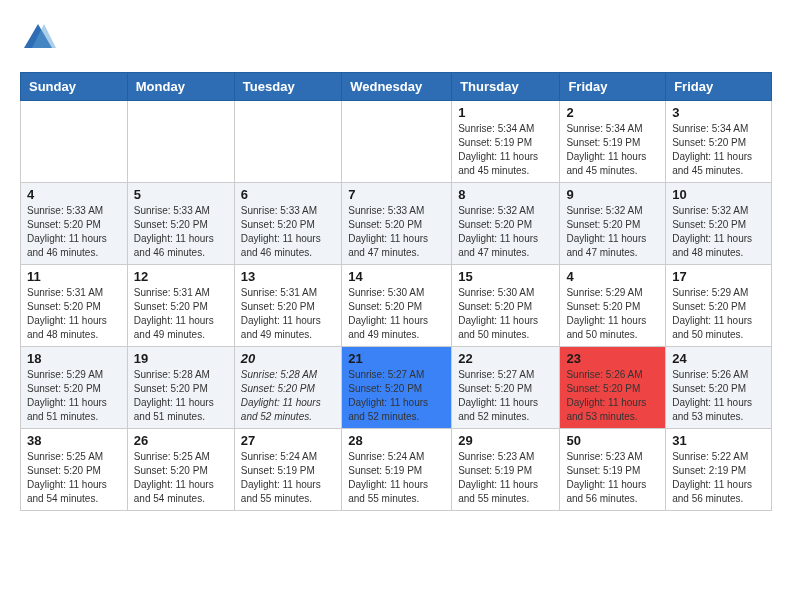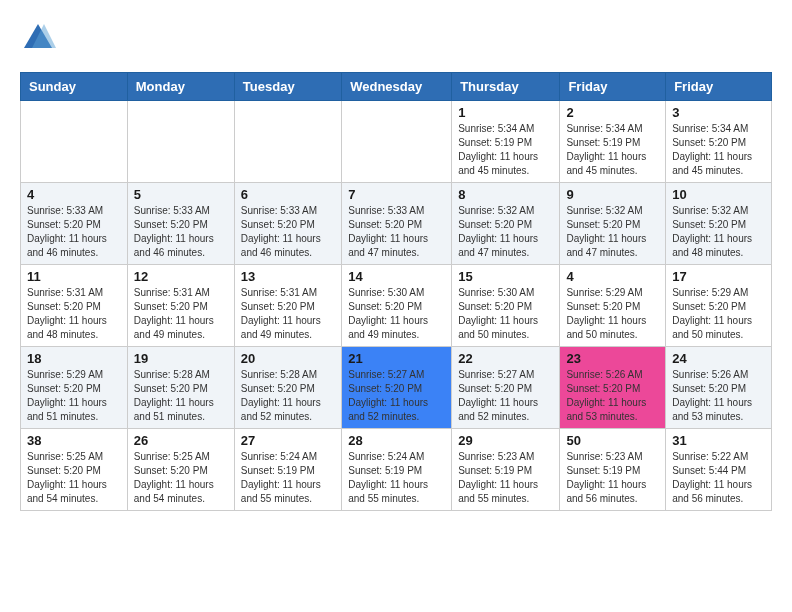--- a/index.html
+++ b/index.html
@@ -253,42 +253,42 @@
 Daylight: 11 hours
 and 51 minutes.</div>
         </td>
         <td style="background: rgb(240, 244, 248);">
           <div class="day-num">19</div>
           <div class="day-info" style="white-space: pre-line;">Sunrise: 5:28 AM
 Sunset: 5:20 PM
 Daylight: 11 hours
 and 51 minutes.</div>
         </td>
-        <td style="background: rgb(240, 244, 248);">
+        <td style="background: rgb(240, 244, 248); font-style: italic;">
           <div class="day-num">20</div>
           <div class="day-info" style="white-space: pre-line;">Sunrise: 5:28 AM
 Sunset: 5:20 PM
 Daylight: 11 hours
 and 52 minutes.</div>
         </td>
         <td style="background: #3b82f6;">
           <div class="day-num">21</div>
           <div class="day-info" style="white-space: pre-line;">Sunrise: 5:27 AM
 Sunset: 5:20 PM
 Daylight: 11 hours
 and 52 minutes.</div>
         </td>
         <td style="background: rgb(240, 244, 248);">
           <div class="day-num">22</div>
           <div class="day-info" style="white-space: pre-line;">Sunrise: 5:27 AM
 Sunset: 5:20 PM
 Daylight: 11 hours
 and 52 minutes.</div>
         </td>
-        <td style="background: #ec4899;">
+        <td style="background: #ef4444;">
           <div class="day-num">23</div>
           <div class="day-info" style="white-space: pre-line;">Sunrise: 5:26 AM
 Sunset: 5:20 PM
 Daylight: 11 hours
 and 53 minutes.</div>
         </td>
         <td style="background: rgb(240, 244, 248); margin-left: 26px;">
           <div class="day-num">24</div>
           <div class="day-info" style="white-space: pre-line;">Sunrise: 5:26 AM
 Sunset: 5:20 PM
@@ -335,19 +335,19 @@
         <td>
           <div class="day-num">50</div>
           <div class="day-info" style="white-space: pre-line;">Sunrise: 5:23 AM
 Sunset: 5:19 PM
 Daylight: 11 hours
 and 56 minutes.</div>
         </td>
         <td>
           <div class="day-num">31</div>
           <div class="day-info" style="white-space: pre-line;">Sunrise: 5:22 AM
-Sunset: 5:44 PM
+Sunset: 2:19 PM
 Daylight: 11 hours
 and 56 minutes.</div>
         </td>
       </tr>
     </tbody>
 </table>
 
 </body></html>

